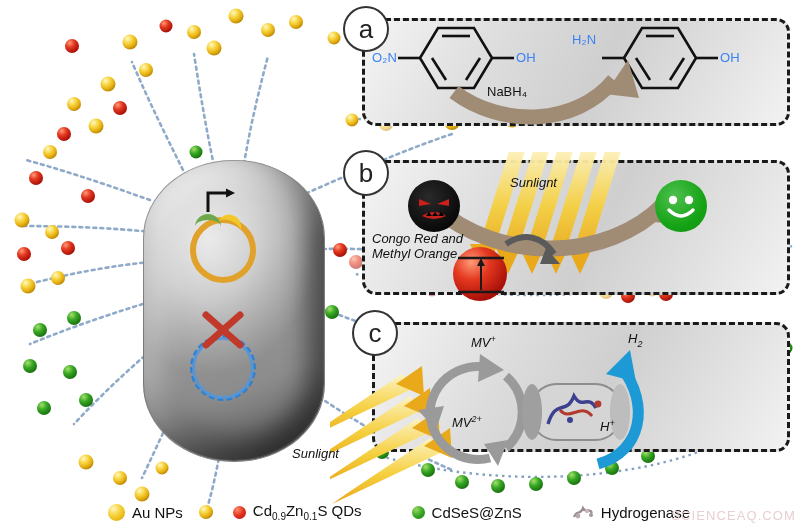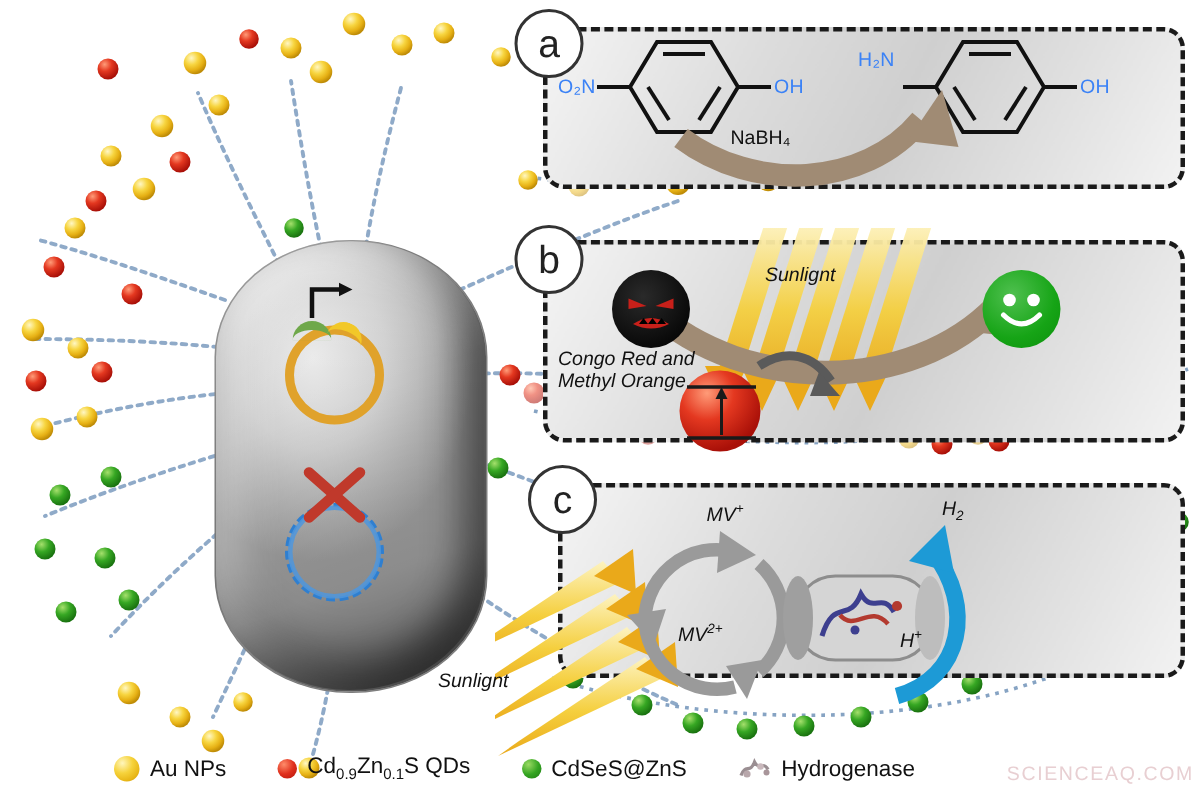--- a/index.html
+++ b/index.html
@@ -66,21 +66,21 @@
   .sub2{font-size:9px;vertical-align:sub;}
 
   
   .face-bad{position:absolute;width:52px;height:52px;border-radius:50%;
       background:radial-gradient(circle at 40% 34%,#2a2a2a 0%,#0a0a0a 70%,#000 100%);}
   .face-good{position:absolute;width:52px;height:52px;border-radius:50%;
       background:radial-gradient(circle at 38% 32%,#4fc04f 0%,#16a416 60%,#0c8f0c 100%);}
 
   
   .legend{position:absolute;left:0;top:494px;width:800px;height:36px;
-      display:flex;align-items:center;gap:0;padding-left:76px;box-sizing:border-box;}
+      display:flex;align-items:center;gap:16px;padding-left:108px;box-sizing:border-box;}
   .leg-item{display:flex;align-items:center;gap:7px;margin-right:34px;}
   .leg-text{font-size:15px;color:#111;white-space:nowrap;}
   .leg-text sub{font-size:10px;}
   .dot-au{width:17px;height:17px;border-radius:50%;
       background:radial-gradient(circle at 33% 28%,#fff6bd 0%,#f6d33c 40%,#e8b616 72%,#c8930a 100%);}
   .dot-qd{width:13px;height:13px;border-radius:50%;
       background:radial-gradient(circle at 33% 28%,#ff8c6a 0%,#e0301d 50%,#b31309 100%);}
   .dot-cdses{width:13px;height:13px;border-radius:50%;
       background:radial-gradient(circle at 33% 28%,#9ada63 0%,#35a522 52%,#1d7a13 100%);}
   .hydro-ico{width:22px;height:20px;}

